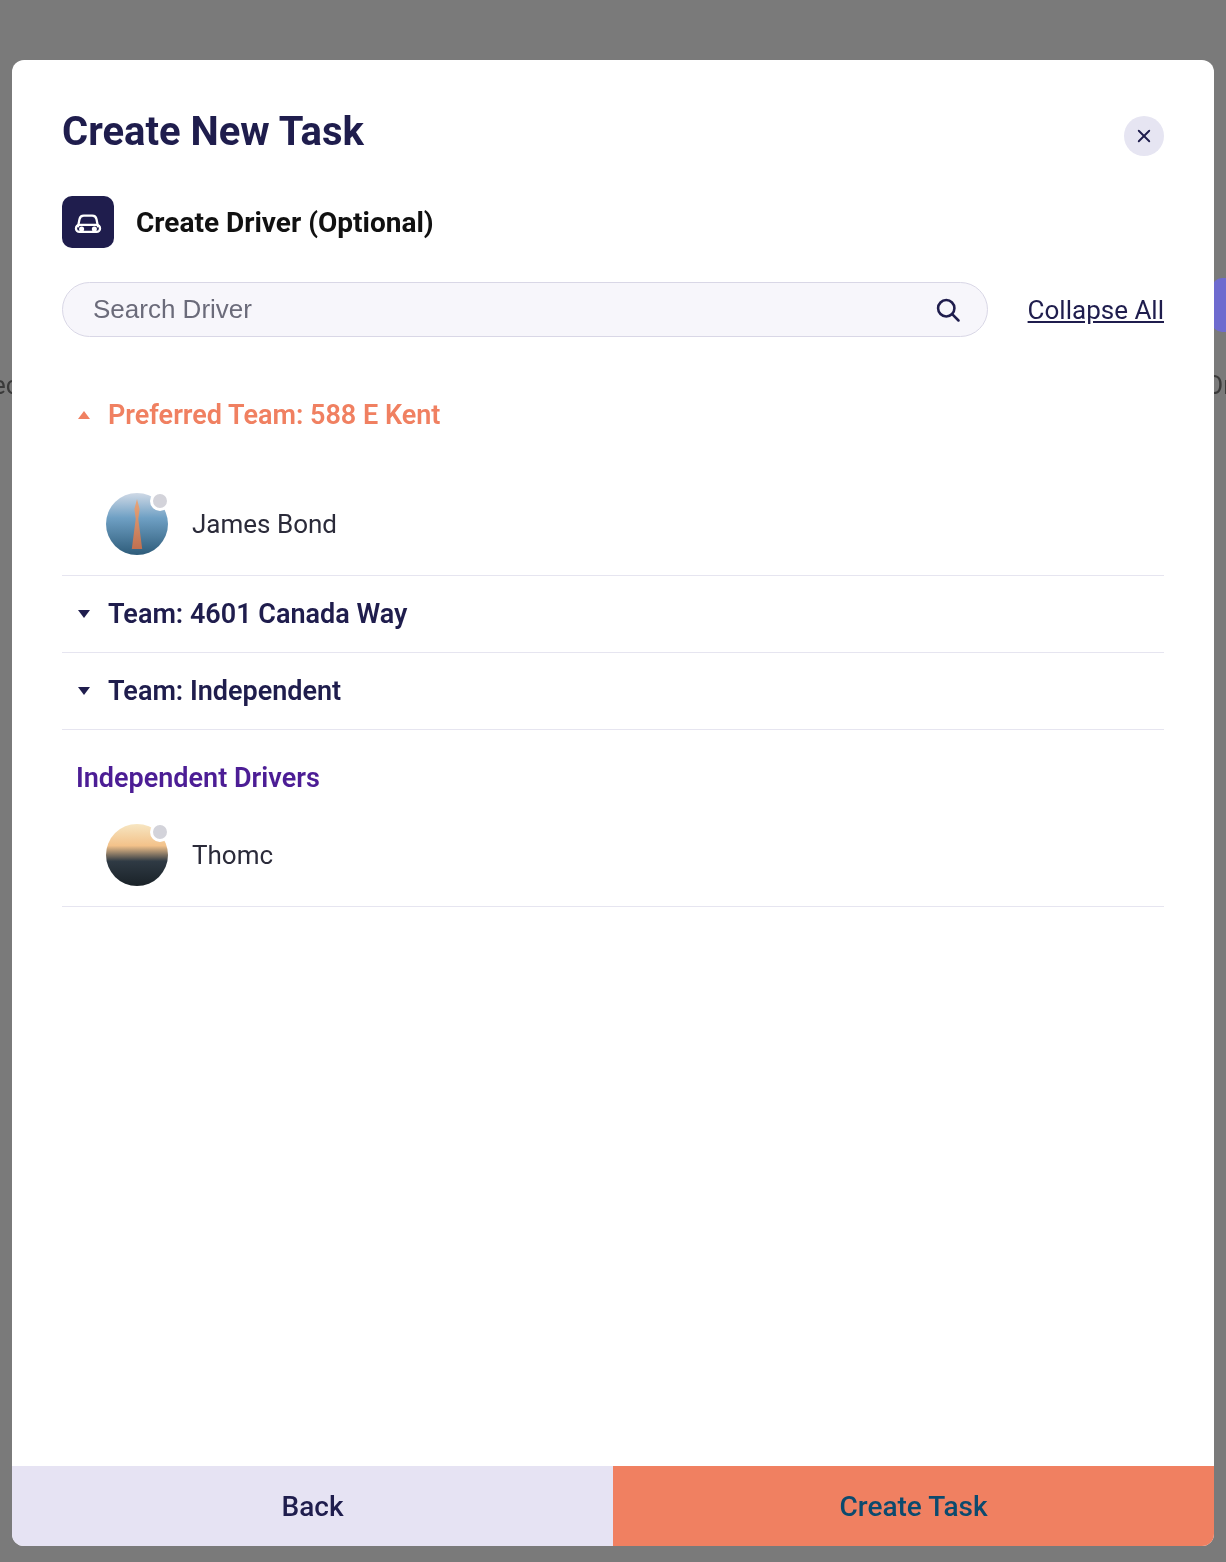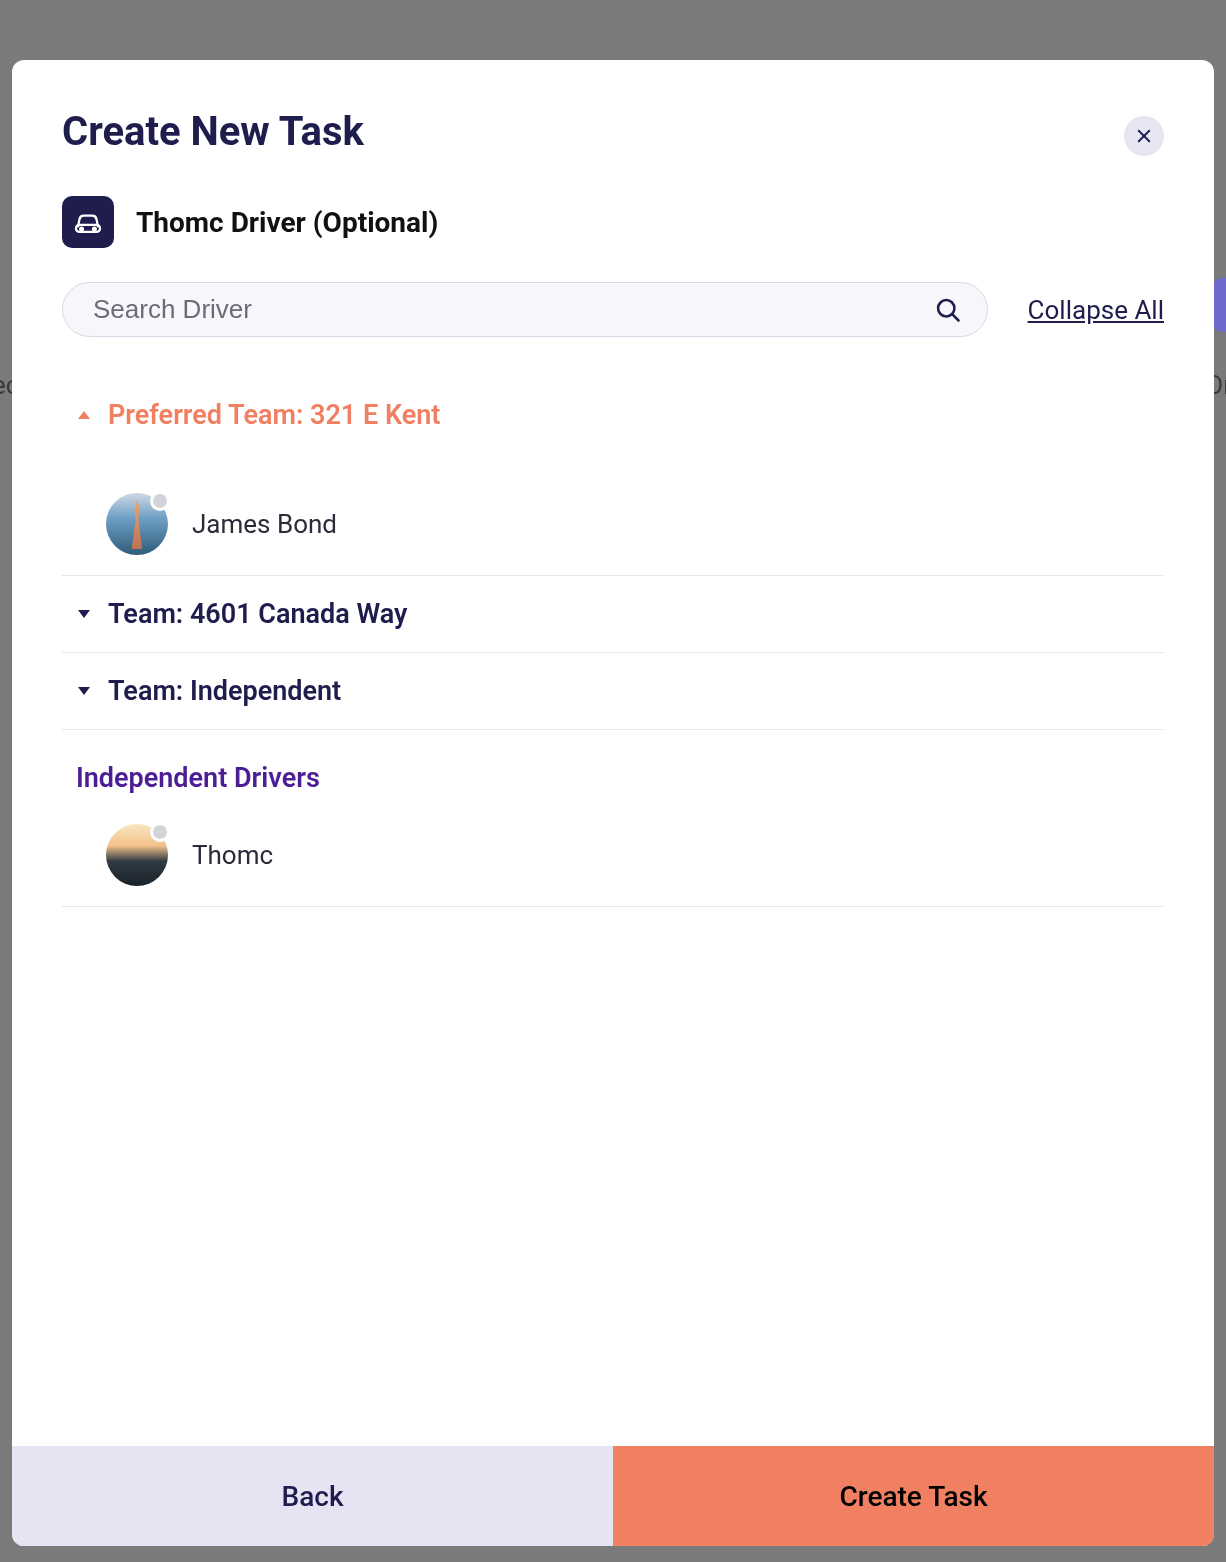--- a/index.html
+++ b/index.html
@@ -177,33 +177,33 @@
     background: #d3d3da;
     border: 3px solid #fff;
   }
   .driver-name {
     font-size: 26px;
     color: #2b2b3a;
   }
 
   .footer {
     display: flex;
-    height: 100px;
+    height: 80px;
   }
   .btn {
     flex: 1;
     display: flex;
     align-items: center;
     justify-content: center;
     font-size: 28px;
     font-weight: 500;
     cursor: pointer;
   }
   .btn.back { background: #e6e3f3; color: #1f1d4d; }
-  .btn.primary { background: #f08061; color: #000000; }
+  .btn.primary { background: #f08061; color: #0c4a6e; }
 
   
   .bg-left, .bg-right {
     position: absolute;
     top: 370px;
     font-size: 26px;
     color: #3a3a3a;
   }
   .bg-left { left: -8px; }
   .bg-right { right: -6px; }
@@ -230,21 +230,21 @@
 
   <div class="section-header">
     <div class="car-icon-box">
       <svg viewBox="0 0 48 48" fill="none" stroke="#ffffff" stroke-width="3.2" stroke-linecap="round" stroke-linejoin="round">
         <path d="M10 30 L12 20 Q13 15 18 15 L30 15 Q35 15 36 20 L38 30"></path>
         <rect x="7" y="28" width="34" height="10" rx="5"></rect>
         <circle cx="15" cy="34" r="2" fill="#ffffff"></circle>
         <circle cx="33" cy="34" r="2" fill="#ffffff"></circle>
       </svg>
     </div>
-    <div class="section-title">Thomc Driver (Optional)</div>
+    <div class="section-title">Create Driver (Optional)</div>
   </div>
 
   <div class="search-row">
     <div class="search-wrap">
       <input class="search-input" type="text" placeholder="Search Driver" style="">
       <svg class="search-icon" viewBox="0 0 24 24" fill="none" stroke="#1f1d4d" stroke-width="2.2" stroke-linecap="round">
         <circle cx="10.5" cy="10.5" r="7"></circle>
           <line x1="16" y1="16" x2="21" y2="21"></line>
       </svg>
     </div>
@@ -252,21 +252,21 @@
   </div>
 
   <div class="list">
 
     <div class="team-row expanded">
       <span class="caret">
         <svg viewBox="0 0 16 12">
             <polygon points="8,2 14,10 2,10" fill="#f08061"></polygon>
           </svg>
       </span>
-      <span class="team-label preferred">Preferred Team: 321 E Kent</span>
+      <span class="team-label preferred">Preferred Team: 588 E Kent</span>
     </div>
     <div class="driver-row" style="margin-top:20px;">
       <div class="avatar-wrap">
         <div class="avatar statue"></div>
         <div class="status-dot"></div>
       </div>
       <div class="driver-name">James Bond</div>
     </div>
 
     <div class="team-row">

